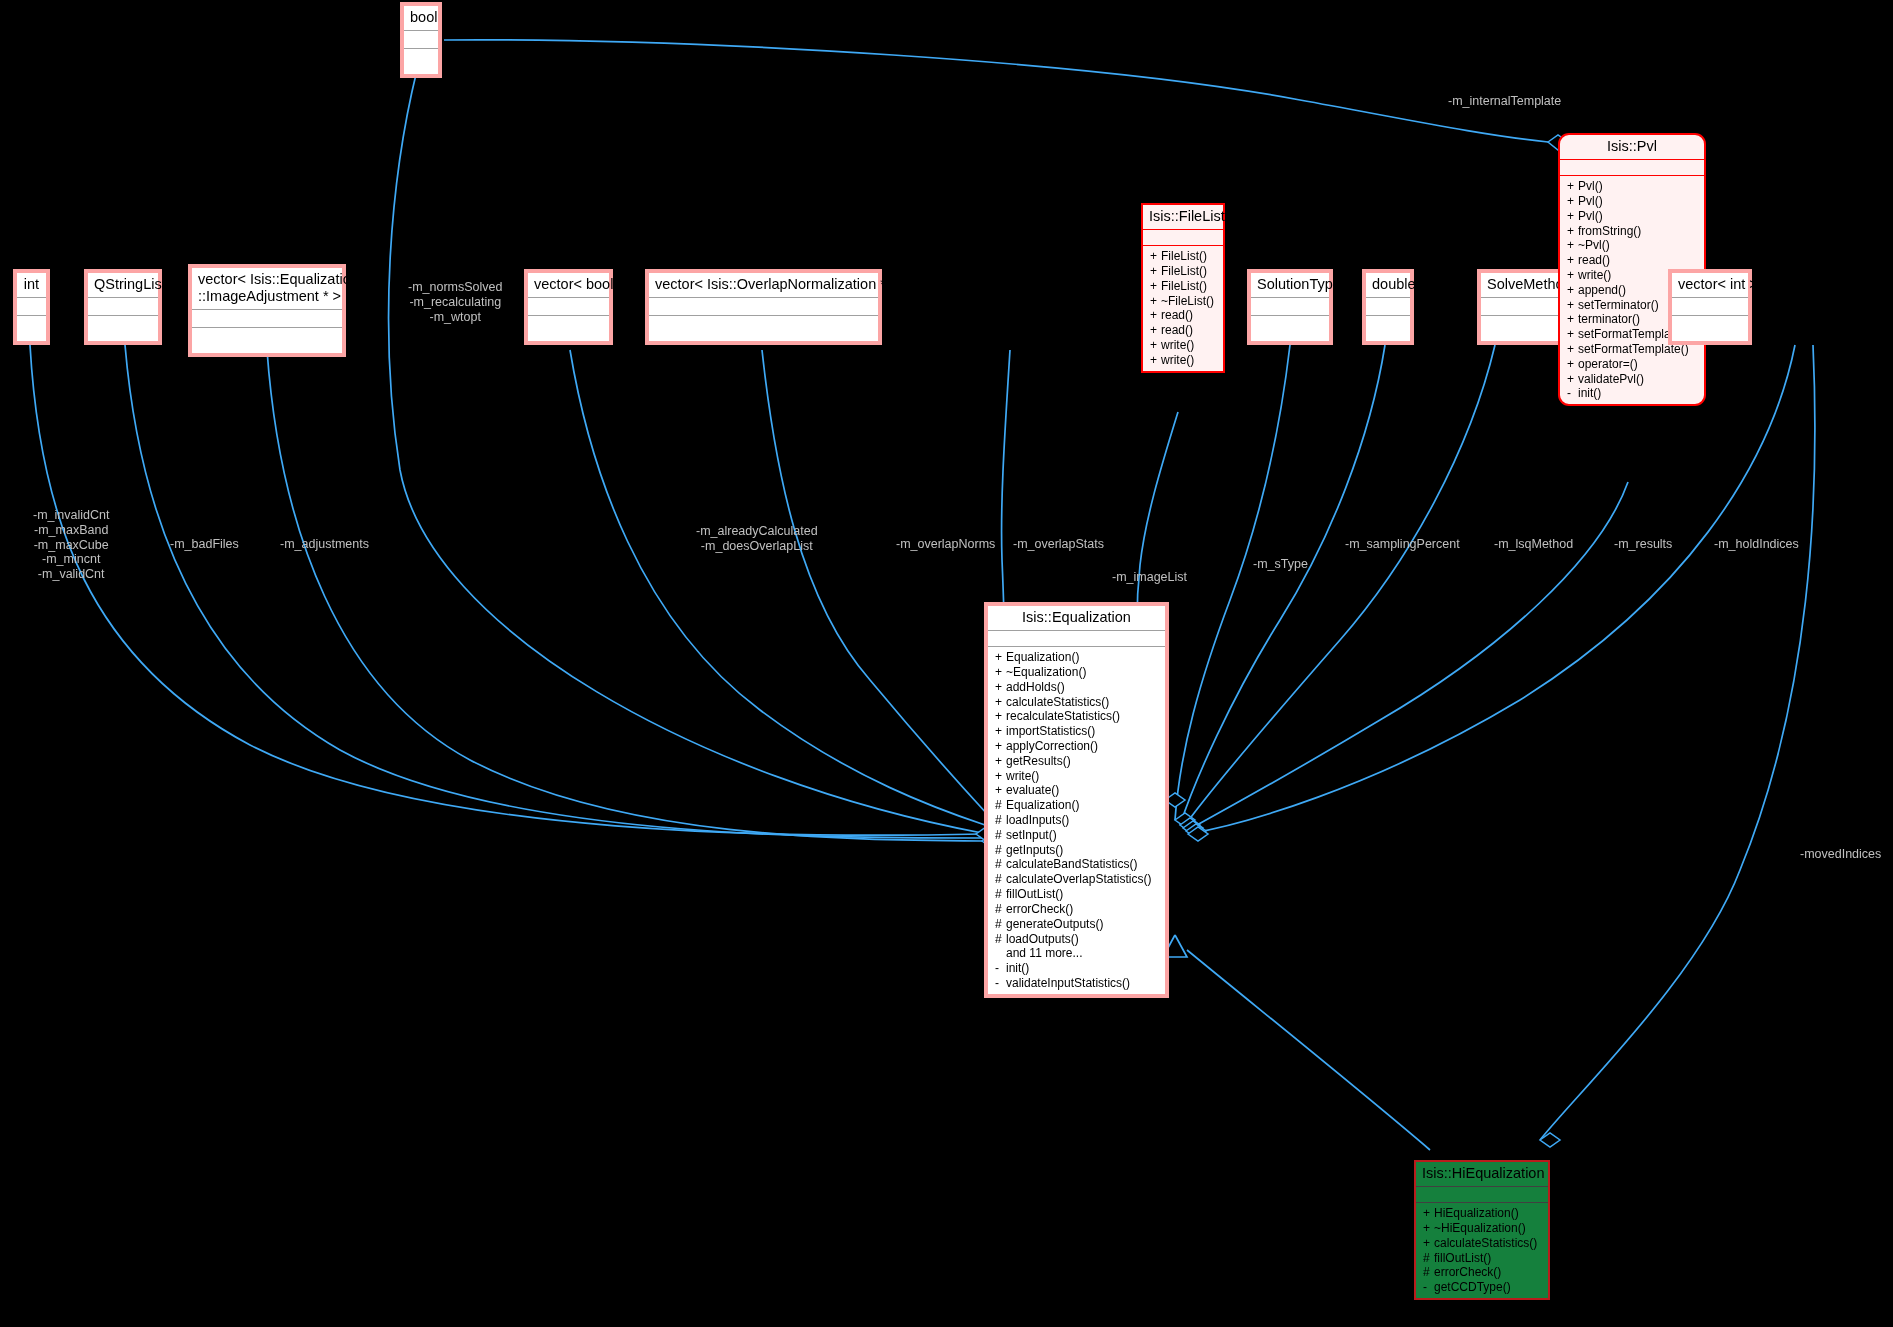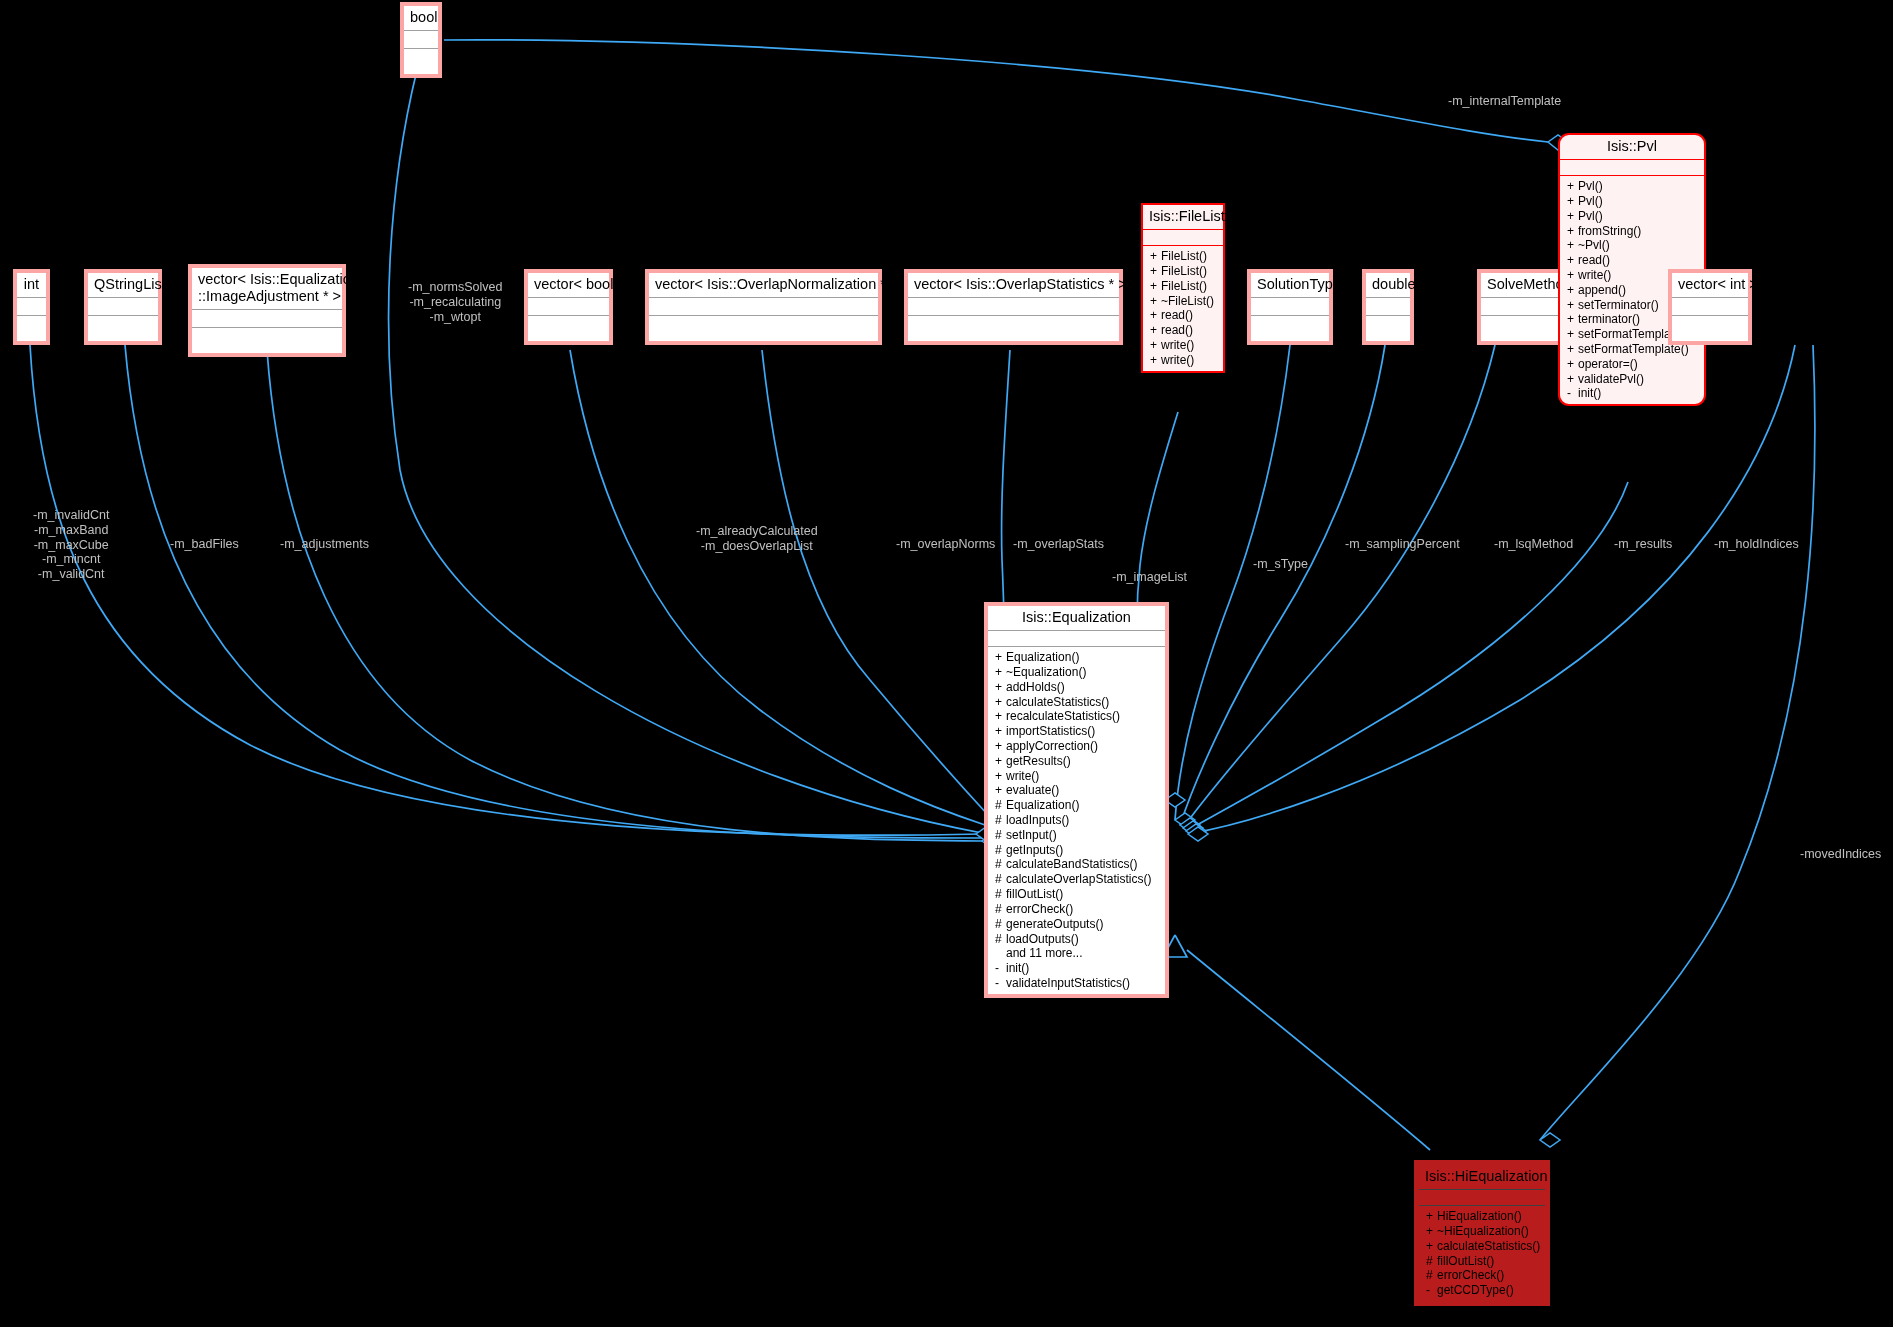--- a/index.html
+++ b/index.html
@@ -62,22 +62,22 @@
   .uml-node.tiny .attrs  { min-height: 17px; }
   .uml-node.tiny .methods{ min-height: 19px; }
 
   .uml-node.highlight {
     background: #fff2f2;
     border: 2px solid #ff0000;
   }
   .uml-node.highlight .sep { border-top: 1px solid #ff0000; }
 
   .uml-node.current {
-    background: #b91c1c;
-    border: 5px solid #b91c1c;
+    background: #15803d;
+    border: 2px solid #b91c1c;
   }
   .uml-node.current .sep { border-top: 1px solid #404040; }
 
   .edge-label {
     position: absolute;
     color: #c0c0c0;
     font-size: 12.5px;
     line-height: 1.18;
     white-space: pre;
     text-align: center;
@@ -179,25 +179,20 @@
     <div class="sep attrs"></div>
     <div class="sep methods"></div>
   </div>
 
   <div class="uml-node tiny" style="left:645px; top:269px; width:237px;">
     <div class="title">vector&lt; Isis::OverlapNormalization * &gt;</div>
     <div class="sep attrs"></div>
     <div class="sep methods"></div>
   </div>
 
-  <div class="uml-node tiny" style="left:904px; top:269px; width:219px;">
-    <div class="title">vector&lt; Isis::OverlapStatistics * &gt;</div>
-    <div class="sep attrs"></div>
-    <div class="sep methods"></div>
-  </div>
 
   <div class="uml-node highlight" style="left:1141px; top:203px; width:84px;">
     <div class="title">Isis::FileList</div>
     <div class="sep attrs"></div>
     <div class="sep methods">
       <div class="member"><span class="vis">+</span><span>FileList()</span></div>
       <div class="member"><span class="vis">+</span><span>FileList()</span></div>
       <div class="member"><span class="vis">+</span><span>FileList()</span></div>
       <div class="member"><span class="vis">+</span><span>~FileList()</span></div>
       <div class="member"><span class="vis">+</span><span>read()</span></div>

